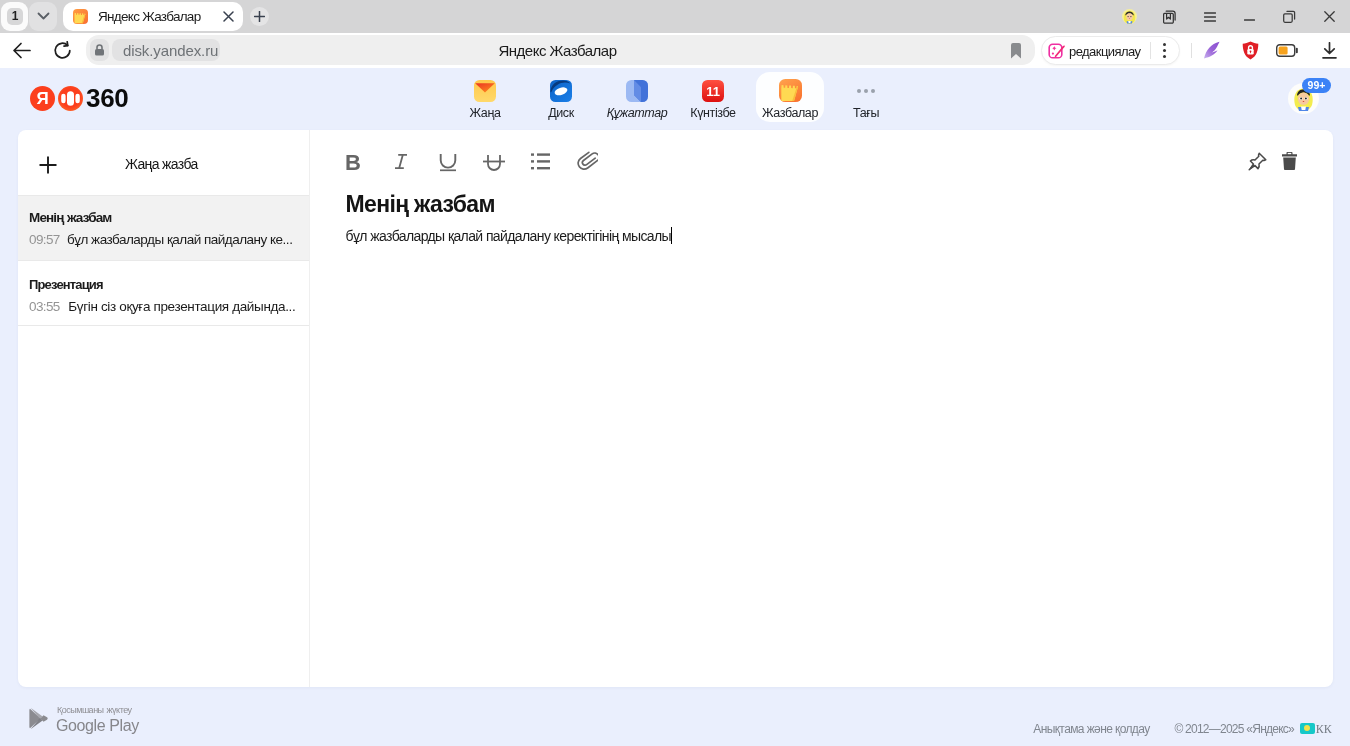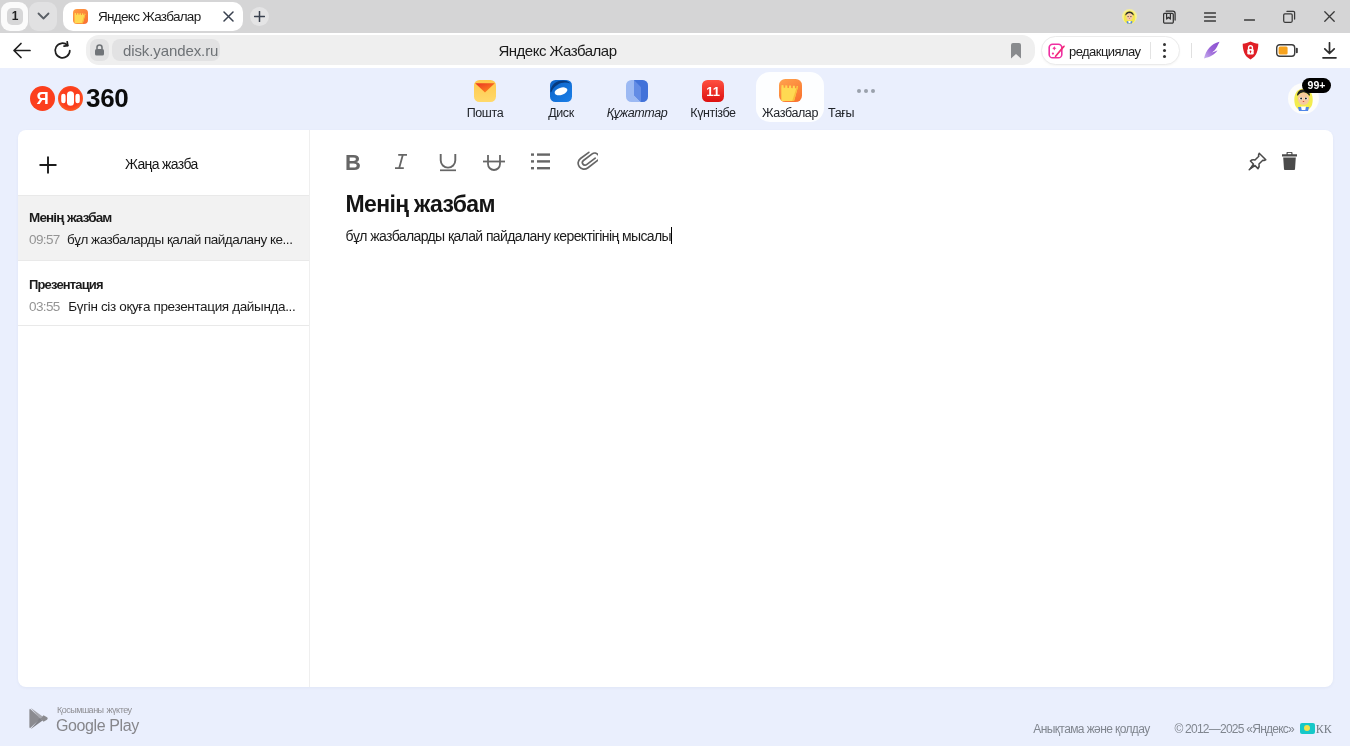--- a/index.html
+++ b/index.html
@@ -205,41 +205,41 @@
         <stop offset="1" stop-color="#f9722f"></stop>
       </linearGradient>
     </defs>
   <rect x="0" y="0" width="22" height="22" rx="6" fill="url(#noteg2)"></rect>
   <path d="M2.2 21 L2.2 8.7 L2.5 5.8 L4.3 5.9 L4.5 8.4 L5.9 8.45 L6.1 6.0 L7.9 6.1 L8.1 8.5 L9.5 8.55 L9.7 6.2 L11.5 6.3 L11.7 8.7 L13.1 8.75 L13.3 6.4 L15.1 6.5 L15.3 8.9 L16.7 8.95 L16.9 6.6 L17.9 6.8 L18.2 7.5 L14.4 21 Z" fill="#ffd952"></path>
   <path d="M17.3 7.0 L18.2 7.5 L14.4 21 L12.6 21 Z" fill="#f9bc3c"></path>
 </svg>
 
 <div class="abs" style="left:857px;top:89px;width:4px;height:4px;border-radius:50%;background:#9aa1ac;box-shadow:7px 0 0 #9aa1ac, 14px 0 0 #9aa1ac;"></div>
 
-<div class="abs" style="left:447px;top:107px;width:76px;text-align:center;font-size:12.5px;letter-spacing:-0.4px;color:#21242a;">Пошта</div>
+<div class="abs" style="left:447px;top:107px;width:76px;text-align:center;font-size:12.5px;letter-spacing:-0.4px;color:#21242a;">Жаңа</div>
 <div class="abs" style="left:523px;top:107px;width:76px;text-align:center;font-size:12.5px;letter-spacing:-0.4px;color:#21242a;">Диск</div>
 <div class="abs" style="left:599px;top:107px;width:76px;text-align:center;font-size:12.5px;letter-spacing:-0.4px;color:#21242a;font-style:italic;">Құжаттар</div>
 <div class="abs" style="left:675px;top:107px;width:76px;text-align:center;font-size:12.5px;letter-spacing:-0.4px;color:#21242a;">Күнтізбе</div>
 <div class="abs" style="left:751px;top:107px;width:78px;text-align:center;font-size:12.5px;letter-spacing:-0.4px;color:#21242a;">Жазбалар</div>
-<div class="abs" style="left:828px;top:107px;width:76px;text-align:left;font-size:12.5px;letter-spacing:-0.4px;color:#21242a;">Тағы</div>
+<div class="abs" style="left:828px;top:107px;width:76px;text-align:center;font-size:12.5px;letter-spacing:-0.4px;color:#21242a;">Тағы</div>
 
 <svg class="abs" style="left:1288px;top:83px;" width="31" height="31" viewBox="0 0 31 31">
   <circle cx="15.5" cy="15.5" r="15.5" fill="#fdfdfb"></circle>
   <path d="M7 22 C5 14 7 6 15.5 5.5 C24 6 26 14 24 22 C22 26 20 27.5 15.5 27.8 C11 27.5 9 26 7 22 Z" fill="#f3ec4e"></path>
   <path d="M9 11.5 C10.3 7.8 12.3 6.6 15.5 6.6 C18.7 6.6 20.7 7.8 22 11.5 L21.3 13 C19.6 10 17.8 9.4 15.5 9.4 C13.2 9.4 11.4 10 9.7 13 Z" fill="#242424"></path>
   <ellipse cx="15.5" cy="15.8" rx="5.7" ry="6.2" fill="#f6c99f"></ellipse>
   <circle cx="13" cy="15.4" r="1.5" fill="#fff"></circle>
     <circle cx="18" cy="15.4" r="1.5" fill="#fff"></circle>
   <circle cx="13.1" cy="15.6" r="1" fill="#242424"></circle>
     <circle cx="17.9" cy="15.6" r="1" fill="#242424"></circle>
   <ellipse cx="15.5" cy="18.6" rx="0.8" ry="0.5" fill="#d2452f"></ellipse>
   <path d="M10 24 h11 l-1 4 h-9 Z" fill="#4f86e8"></path>
   <path d="M13 23.5 h5 l-0.7 3.5 h-3.6 Z" fill="#fff"></path>
 </svg>
-<div class="abs" style="left:1302px;top:78px;min-width:29px;height:15px;background:#000000;border-radius:8px;color:#fff;font-size:10.5px;font-weight:700;text-align:center;line-height:15px;">99+</div>
+<div class="abs" style="left:1302px;top:78px;min-width:29px;height:15px;background:#3b82f6;border-radius:8px;color:#fff;font-size:10.5px;font-weight:700;text-align:center;line-height:15px;">99+</div>
 
 <div class="abs" style="left:18px;top:130px;width:1315px;height:557px;background:#ffffff;border-radius:8px;box-shadow:0 1px 3px rgba(60,80,140,0.06);"></div>
 
 <div class="abs" style="left:309px;top:130px;width:1px;height:557px;background:#efefef;"></div>
 
 <svg class="abs" style="left:38.5px;top:155.5px;" width="18" height="18" viewBox="0 0 18 18">
     <path d="M9 0.5 V17.5 M0.5 9 H17.5" stroke="#1c1c1c" stroke-width="1.9"></path>
   </svg>
 <div class="abs" style="left:77px;top:156.6px;font-size:14px;letter-spacing:-0.64px;color:#141414;margin-left:48px;">Жаңа жазба</div>
 

